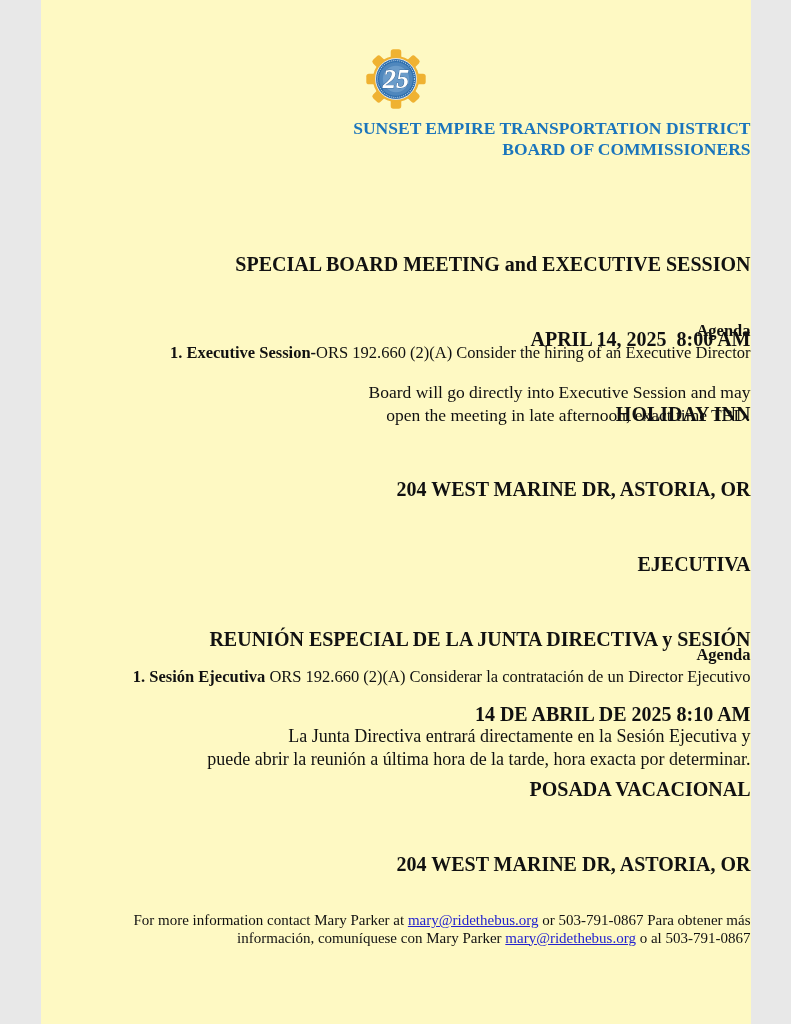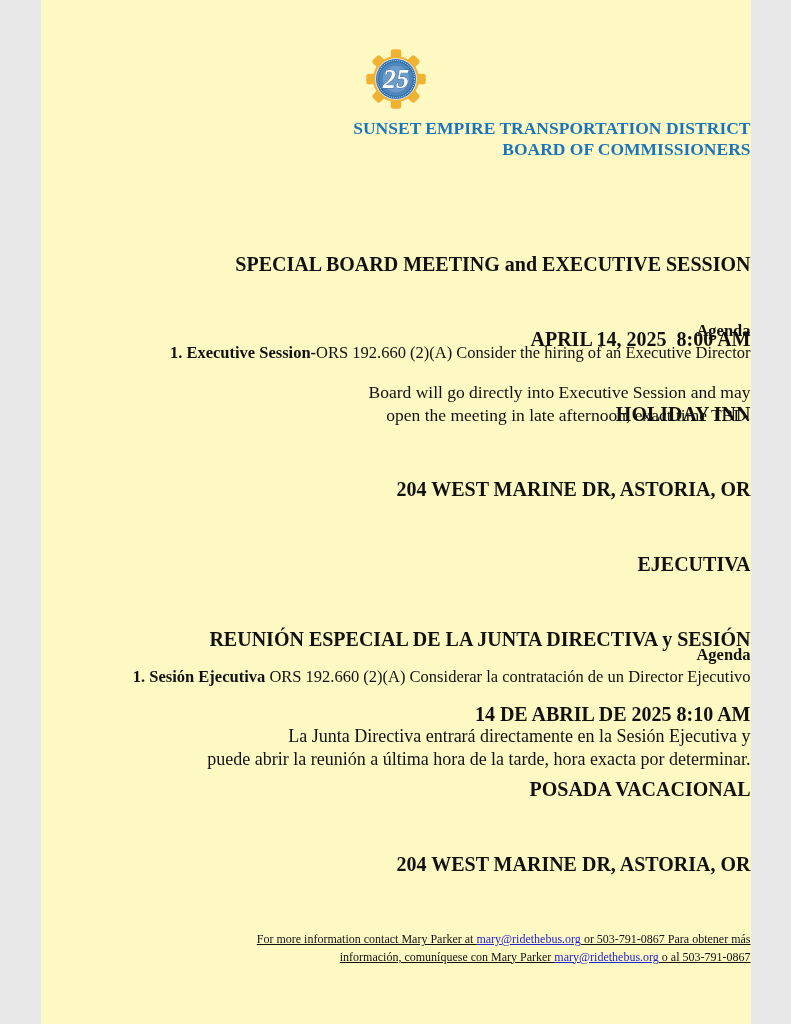--- a/index.html
+++ b/index.html
@@ -23,21 +23,21 @@
   .es-title { top:502px; font-weight:bold; font-size:20px; line-height:25px; white-space:pre; }
 
   .agenda-en { top:320px; font-size:16.5px; line-height:21.5px; }
   .agenda-es { top:644px; font-size:16.5px; line-height:21.5px; }
   .agenda-heading { font-weight:bold; }
   .bold { font-weight:bold; }
 
   .note-en { top:381px; font-size:17.5px; line-height:22.5px; }
   .note-es { top:725px; font-size:18px; line-height:22.5px; }
 
-  .footer { top:931px; font-size:12px; line-height:17.5px;text-decoration:underline; }
+  .footer { top:912px; font-size:15px; line-height:17.5px; }
   .footer a { color:#2323cf; text-decoration:underline; }
 </style>
 </head>
 <body>
 
 <div class="page">
 
   <div class="logo-wrap">
     <svg width="66" height="66" viewBox="0 0 100 100">
 

